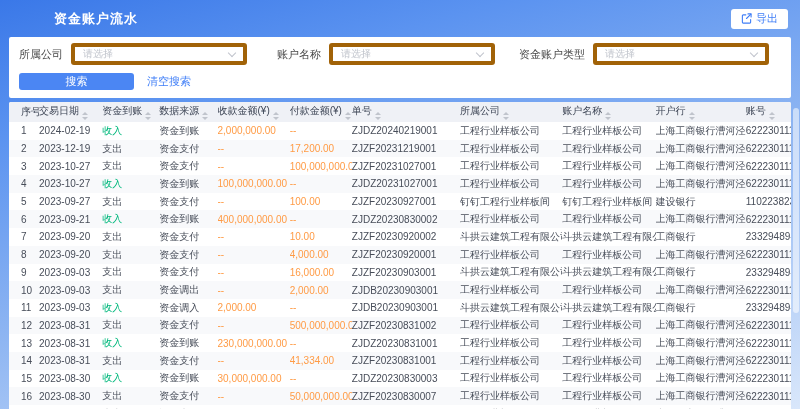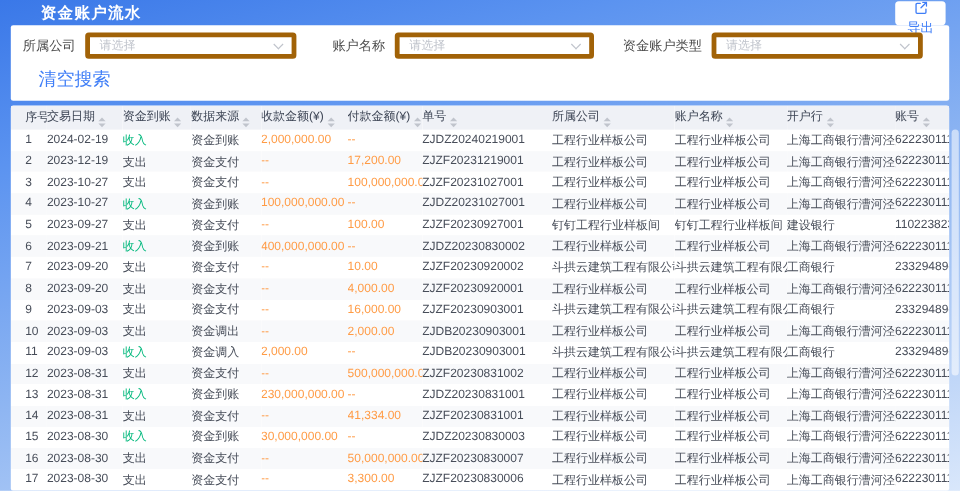--- a/index.html
+++ b/index.html
@@ -3,28 +3,27 @@
 <meta charset="utf-8">
 <style>
   * { box-sizing: border-box; margin: 0; padding: 0; }
   html,body { width:800px; height:409px; overflow:hidden; }
   body {
     font-family: "Liberation Sans", "DejaVu Sans", sans-serif;
     background: linear-gradient(165deg, #3a78e8 0%, #5b93f0 22%, #8fb6f2 55%, #d9e7fb 100%);
     position: relative;
   }
   
-  .topbar { height:21px; display:flex; align-items:center; padding:0 12px 0 34px; }
+  .topbar { height:37px; display:flex; align-items:center; padding:0 12px 0 54px; }
   .page-title { color:#fff; font-size:13px; font-weight:bold; letter-spacing:1px; }
   .export-btn {
     margin-left:auto; background:#fff; border:none; border-radius:3px;
     height:20px; padding:0 10px; font-size:11px; color:var(--accent);
     display:flex; align-items:center; gap:4px; cursor:pointer;
     font-family:inherit;
-    flex-direction:column;
   }
   
   .card { margin:0 9px; background:#fff; border-radius:2px; }
   .filter-card { padding:6px 10px 8px; margin-bottom:4px; }
   .filter-row { display:flex; align-items:center; }
   #filter-fields { display:flex; align-items:center; flex:1; }
   .f-group { display:flex; align-items:center; margin-right:30px; }
   .f-group:nth-child(2) { margin-right:24px; }
   .f-label { font-size:11px; color:#4a4a4a; margin-right:8px; white-space:nowrap; }
   .select {
@@ -36,21 +35,21 @@
   .sel-0 { width:176px; } .sel-1 { width:166px; } .sel-2 { width:176px; }
   .chev {
     width:6px; height:6px; border-right:1.4px solid #c0c4cc; border-bottom:1.4px solid #c0c4cc;
     transform:rotate(45deg); margin-top:-3px; flex:none;
   }
   .btn-row { display:flex; align-items:center; margin-top:8px; }
   .search-btn {
     width:115px; height:17px; background:#4b86f3; color:#fff; border:none;
     border-radius:3px; font-size:11px; line-height:15px; cursor:pointer; font-family:inherit;
   }
-  .clear-link { margin-left:13px; color:var(--accent); font-size:15px; cursor:pointer; text-decoration:none; }
+  .clear-link { margin-left:13px; color:var(--accent); font-size:11px; cursor:pointer; text-decoration:none; }
   
   .table-card { height:321px; overflow:hidden; }
   table { width:100%; border-collapse:collapse; table-layout:fixed; }
   thead th {
     background:var(--head-bg); height:20px; font-size:10px; font-weight:normal;
     color:#3c4454; text-align:left; white-space:nowrap; overflow:hidden; cursor:pointer;
   }
   th:first-child, td:first-child { padding-left:12px; }
   tbody td {
     height:17.7px; font-size:10px; color:#474d59; white-space:nowrap; overflow:hidden;
@@ -108,20 +107,21 @@
           <span class="f-label">资金账户类型</span>
           <div class="select sel-2">
             <span class="ph">请选择</span>
             <span class="chev"></span>
           </div>
         </div>
       </div>
 
   </div>
   <div class="btn-row">
+    <button class="search-btn">搜索</button>
     <a class="clear-link">清空搜索</a>
   </div>
 </div>
 
 <div class="card table-card">
   <table>
     <colgroup id="cols">
         <col style="width: 30px;">
         <col style="width: 63px;">
         <col style="width: 57px;">

